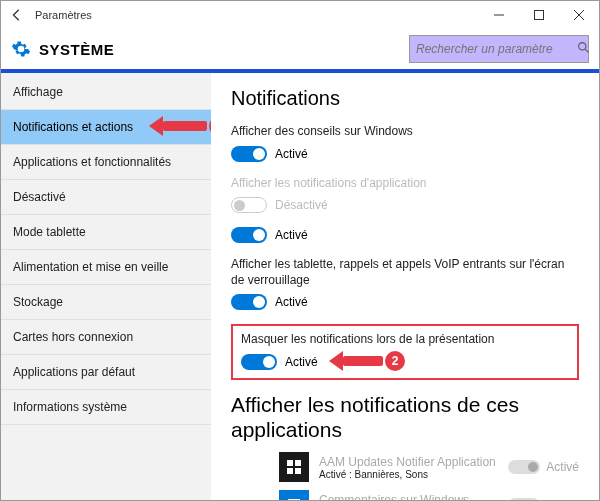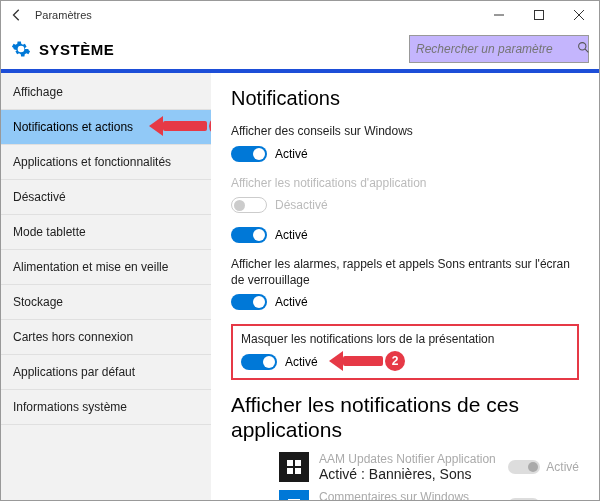--- a/index.html
+++ b/index.html
@@ -140,21 +140,21 @@
     padding-left: 48px;
   }
   .app-icon {
     width: 30px; height: 30px; background: #0078d7;
     display: flex; align-items: center; justify-content: center;
     color: #fff; font-size: 14px;
   }
   .app-icon.dark { background: #1a1a1a; }
   .app-info { flex: 1; }
   .app-name { font-size: 12px; color: #aaa; }
-  .app-sub  { font-size: 14px; color: #222; }
+  .app-sub  { font-size: 10px; color: #222; }
   .app-toggle-col { display: flex; align-items: center; gap: 6px; color: #aaa; font-size: 12px; }
   .small-toggle {
     width: 32px; height: 14px; border-radius: 8px;
     background: #ddd; position: relative;
   }
   .small-toggle::after {
     content: ""; position: absolute; right: 2px; top: 2px;
     width: 10px; height: 10px; background: #aaa; border-radius: 50%;
   }
   
@@ -270,21 +270,21 @@
     </div>
 
     <div class="setting">
       <div class="toggle-row">
         <div class="toggle on"></div>
         <span class="toggle-text">Activé</span>
       </div>
     </div>
 
     <div class="setting">
-      <div class="setting-label">Afficher les alarmes, rappels et appels Sons entrants sur l'écran de verrouillage</div>
+      <div class="setting-label">Afficher les tablette, rappels et appels VoIP entrants sur l'écran de verrouillage</div>
       <div class="toggle-row">
         <div class="toggle on"></div>
         <span class="toggle-text">Activé</span>
       </div>
     </div>
 
     <div class="highlight-box">
       <div class="setting" style="margin-bottom:0;">
         <div class="setting-label">Masquer les notifications lors de la présentation</div>
         <div class="toggle-row" style="position:relative;">

